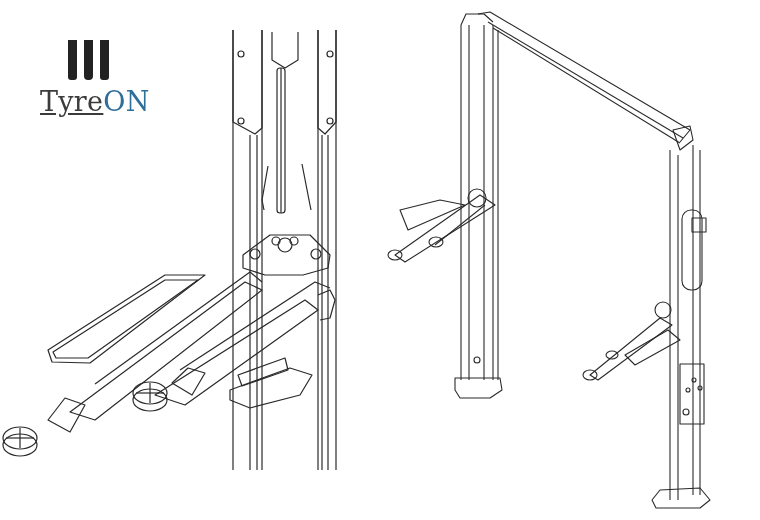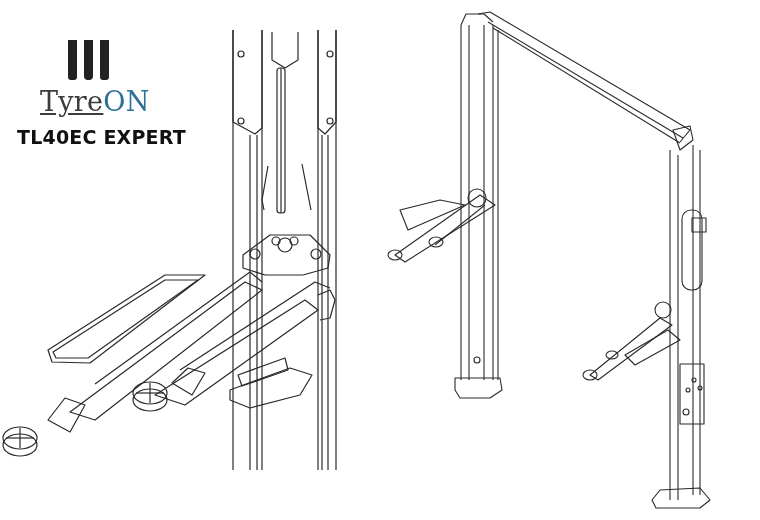--- a/index.html
+++ b/index.html
@@ -18,21 +18,20 @@
 </head>
 <body>
 
 <div class="logo">
   <div class="bars">
     <div class="bar"></div>
     <div class="bar mid"></div>
     <div class="bar"></div>
   </div>
   <div class="brand"><span class="tyre">Tyre</span><span class="on">ON</span></div>
-  <div class="model">TL40EC EXPERT</div>
 </div>
 
 <svg class="draw" width="760" height="520" viewBox="0 0 760 520" fill="none" stroke="#2a2a2a" stroke-width="1.2" stroke-linejoin="round">
   <g>
 
     <line x1="233" y1="30" x2="233" y2="470"></line>
     <line x1="262" y1="30" x2="262" y2="470"></line>
     <line x1="318" y1="30" x2="318" y2="470"></line>
     <line x1="336" y1="30" x2="336" y2="470"></line>
     <line x1="250" y1="135" x2="250" y2="470"></line>

